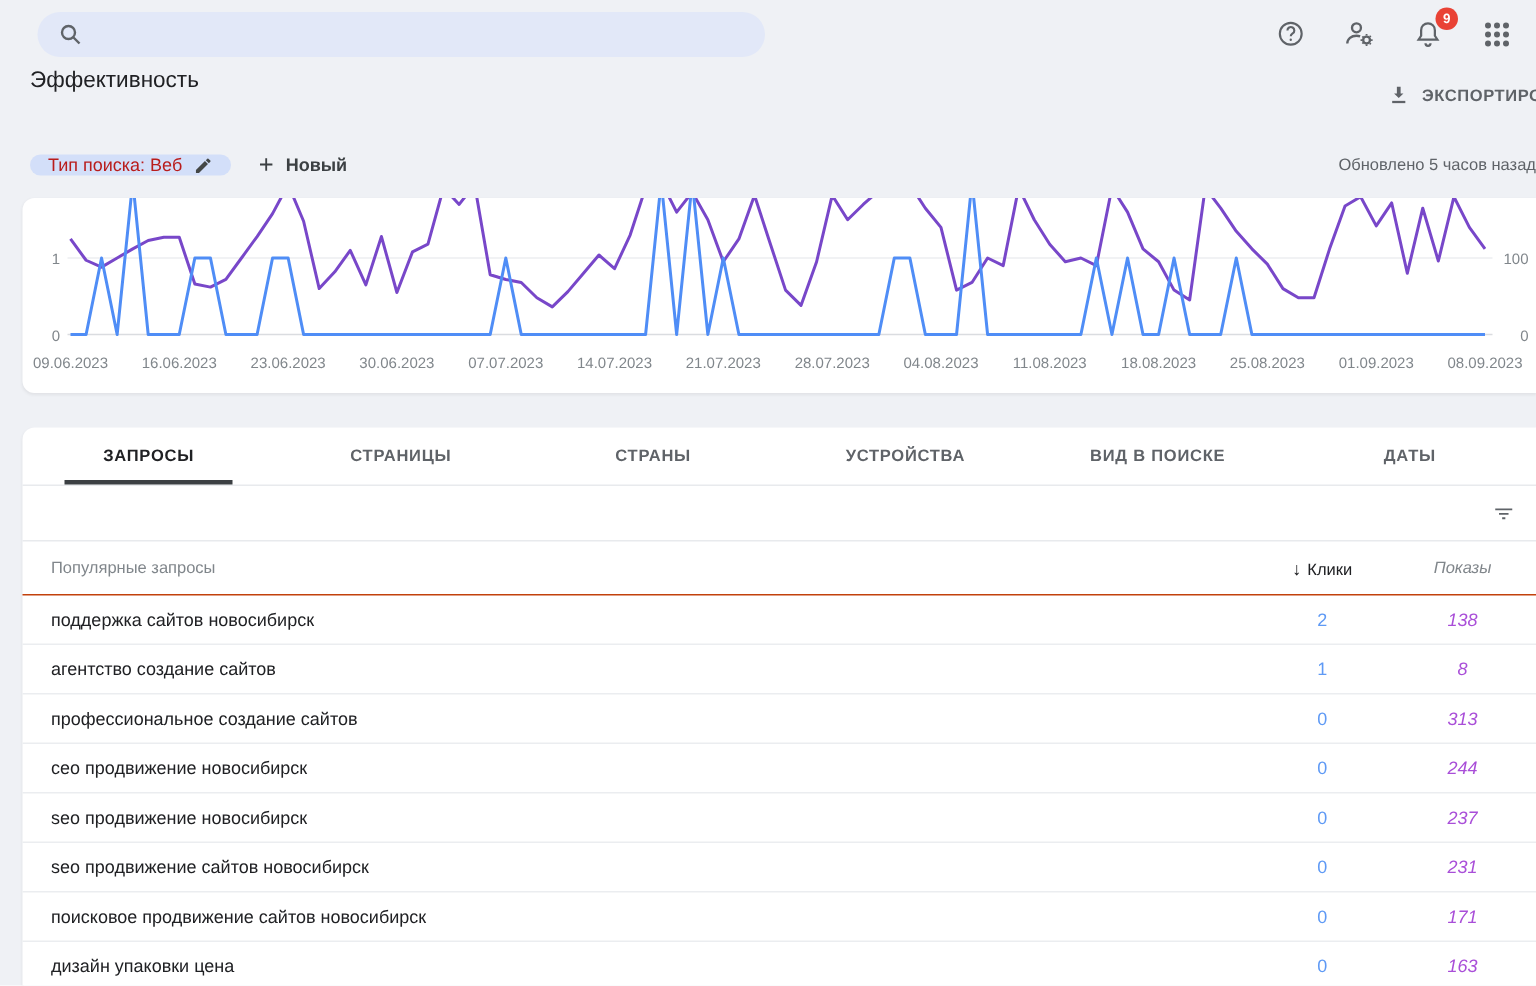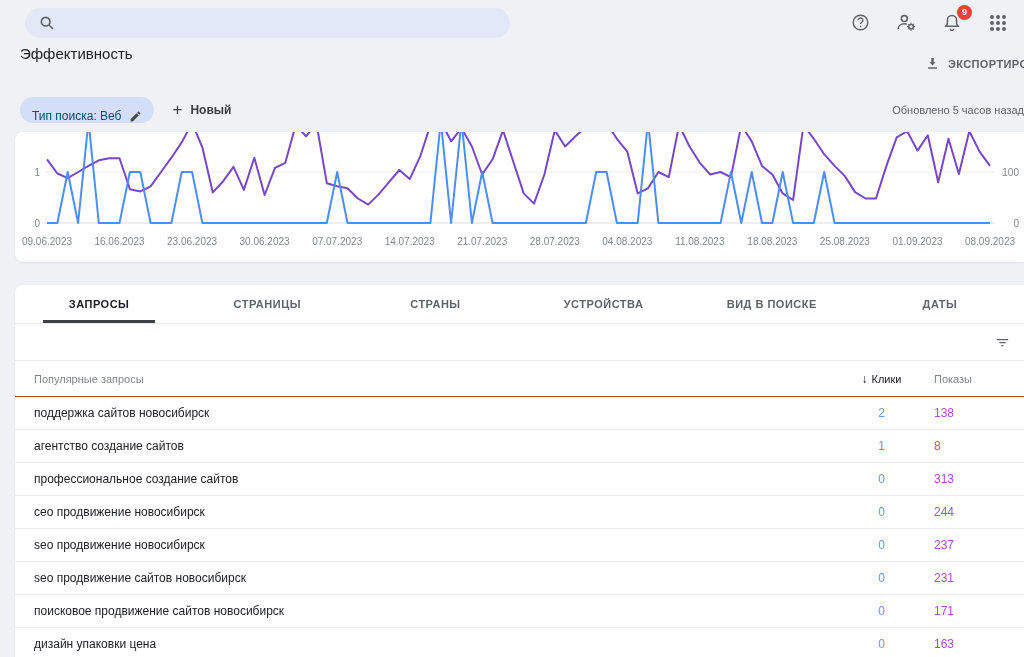--- a/index.html
+++ b/index.html
@@ -30,22 +30,22 @@
   .page-header { height:45px; display:flex; align-items:flex-start; padding:0 20px; position:relative; }
   .page-title { font-size:15px; color:#202124; }
   .export-btn {
     position:absolute; left:925px; top:11px; display:flex; align-items:center; gap:8px;
     color:#5f6368; font-size:11px; font-weight:bold; letter-spacing:.4px;
     white-space:nowrap; cursor:pointer;
   }
   
   .filter-row { height:40px; display:flex; align-items:center; padding:0 20px; gap:12px; position:relative; }
   .chip {
-    height:26px; background:#d3dff9; border-radius:14px; display:flex; align-items:flex-end;
-    gap:8px; padding:0 12px; font-size:12px; color:#0c4a6e; cursor:pointer; white-space:nowrap;
+    height:14px; background:#d3dff9; border-radius:14px; display:flex; align-items:center;
+    gap:8px; padding:0 12px; font-size:12px; color:#b91c1c; cursor:pointer; white-space:nowrap;
   }
   .new-filter { display:flex; align-items:center; gap:8px; font-size:12px; color:#3c4043; font-weight:bold; cursor:pointer; margin-left:6px; }
   .new-filter .plus { font-size:17px; font-weight:normal; color:#3c4043; }
   .updated { position:absolute; right:0px; font-size:11px; color:#5f6368; white-space:nowrap; }
   
   .chart-card {
     position:absolute; left:15px; top:132px; width:1009px; height:130px;
     background:#fff; border-radius:8px 0 0 8px; box-shadow:0 1px 2px rgba(60,64,67,.08);
   }
   .chart-card svg { display:block; }
@@ -61,21 +61,21 @@
     font-size:11px; letter-spacing:.5px; color:#5f6368; cursor:pointer; position:relative; font-weight:bold;
   }
   .tab.active { color:#202124; }
   .tab.active::after {
     content:""; position:absolute; left:28px; right:28px; bottom:0; height:3px; background:#3c4043;
   }
   .toolbar { height:37px; display:flex; align-items:center; justify-content:flex-end; padding:0 10px; border-bottom:1px solid #e8eaed; }
   .thead { height:36px; display:flex; align-items:center; border-bottom:1px solid #c2410c; font-size:11px; color:#80868b; }
   .col-query { flex:1; padding-left:19px; }
   .col-clicks { width:105px; text-align:center; }
-  .col-shows { width:90px; text-align:left; padding-right:8px; }
+  .col-shows { width:90px; text-align:center; padding-right:8px;font-style:italic; }
   .thead .col-clicks { color:#202124; cursor:pointer; }
   .thead .col-shows { cursor:pointer; }
   .sort-arrow { font-size:12px; margin-right:4px; color:#202124; }
   .trow { height:33px; display:flex; align-items:center; border-bottom:1px solid #ebedf0; font-size:12px; cursor:pointer; }
   .trow .col-query { color:#202124; }
   .trow .col-clicks { color:#5f9af5; }
   .trow .col-shows { color:#a94ed8; }
   svg.mi { display:block; }
 </style>
 </head>

